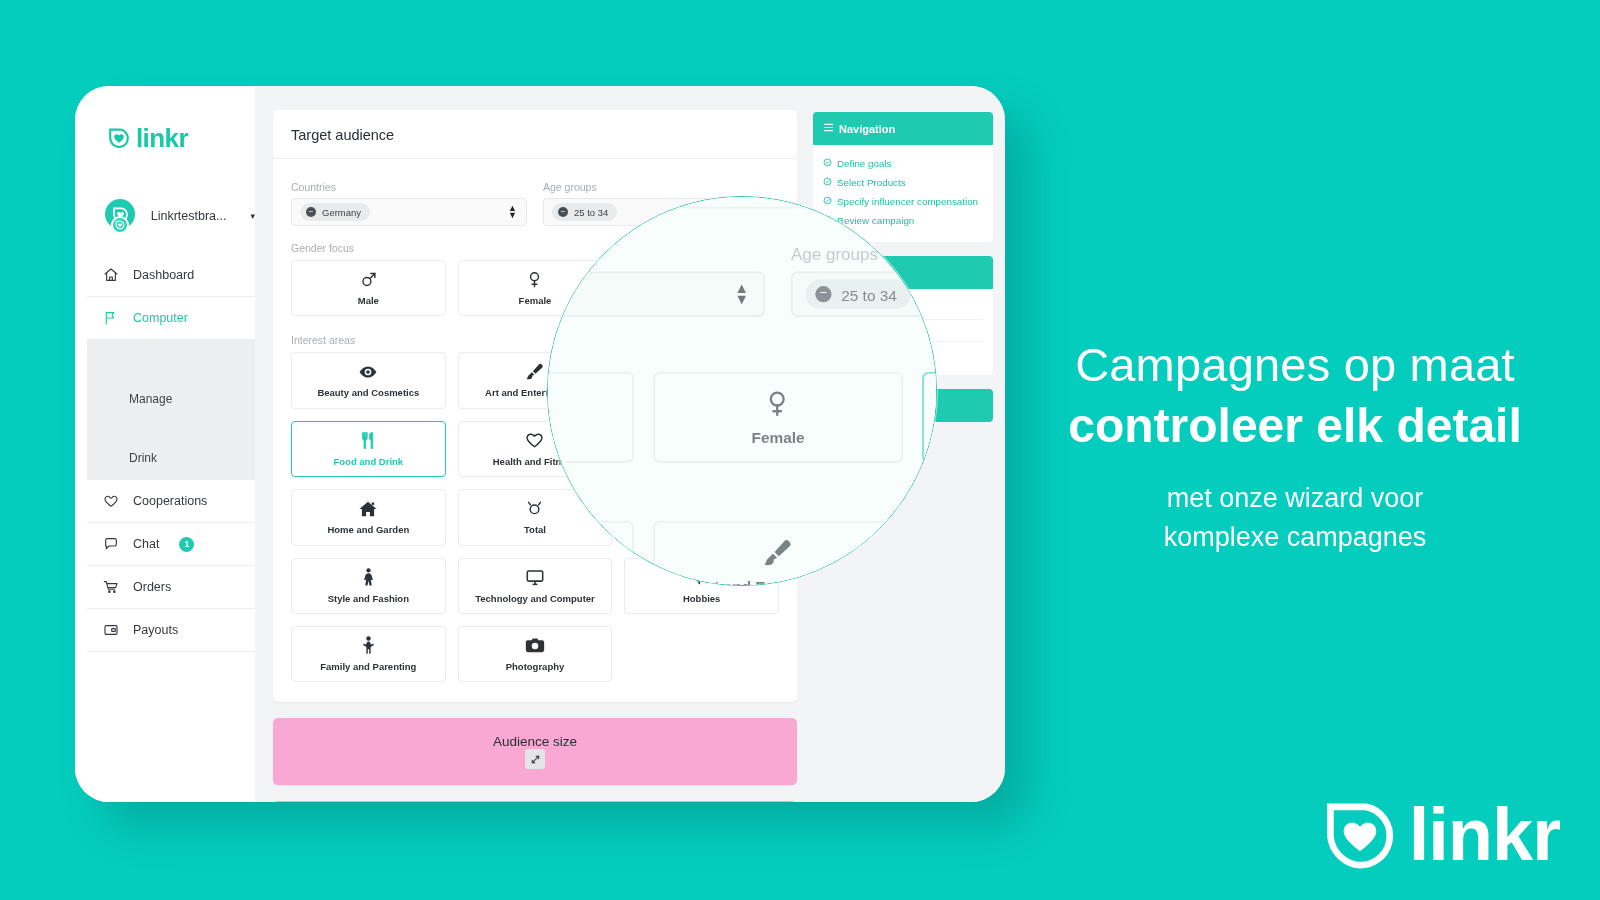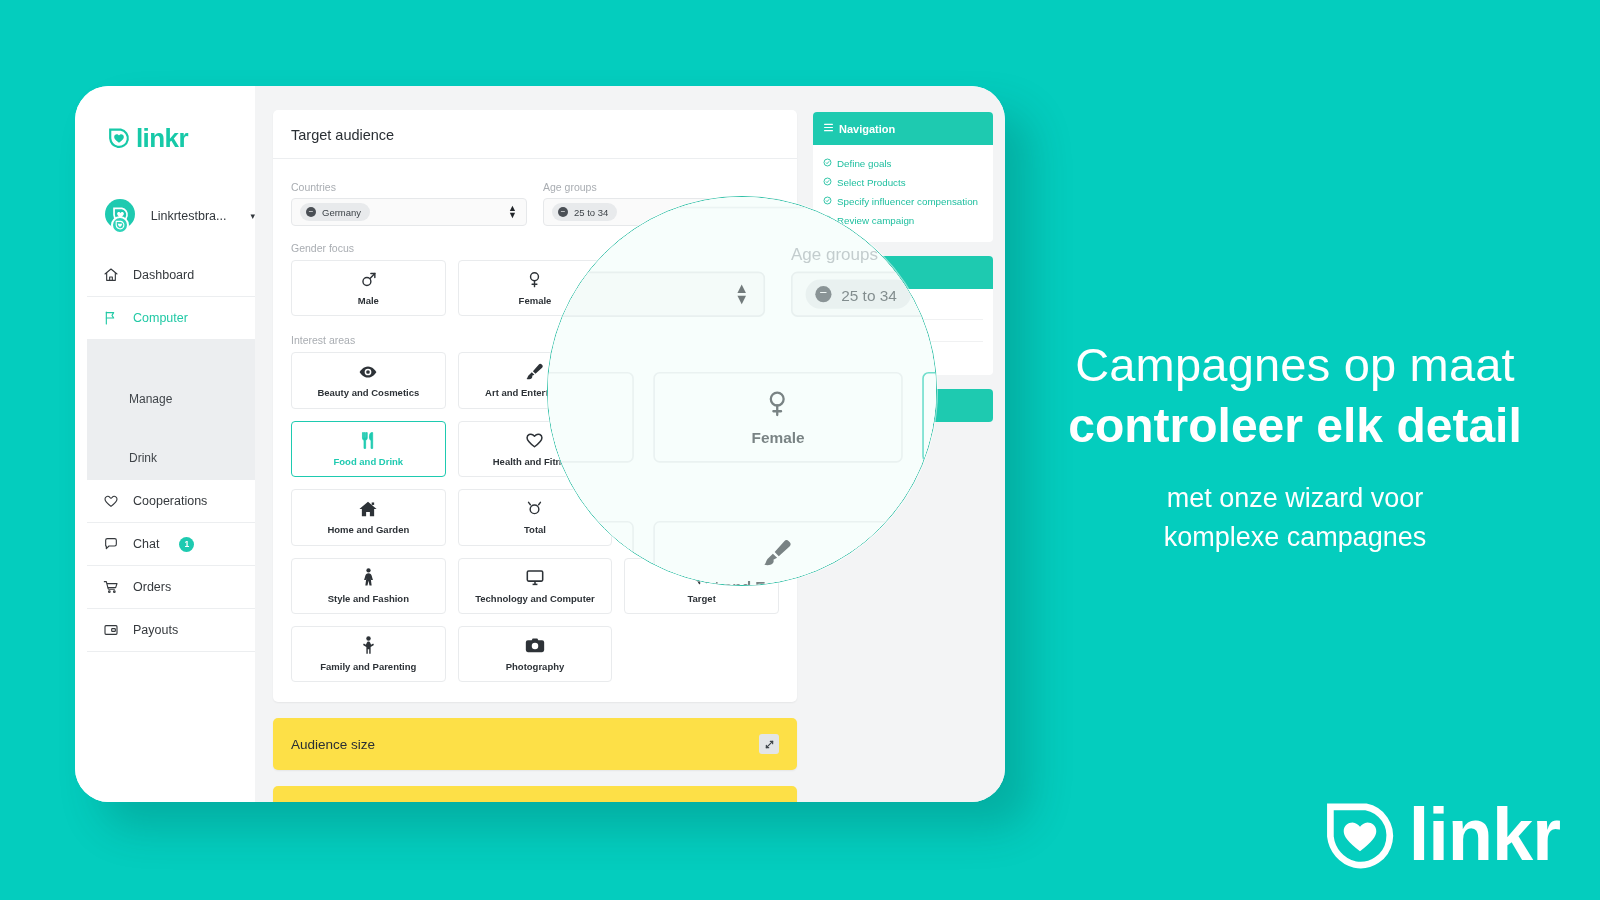--- a/index.html
+++ b/index.html
@@ -219,25 +219,26 @@
   .tile.selected .tile-ico svg { fill: #1ecab0; stroke: #1ecab0; }
 
   .interest-grid {
     display: grid;
     grid-template-columns: repeat(3, 1fr);
     gap: 12px;
     margin-top: 6px;
   }
 
   .bar-card {
-    background: #fde047; border-radius: 5px;
+    background: #f9a8d4; border-radius: 5px;
     box-shadow: 0 1px 2px rgba(0,0,0,0.06);
     margin-top: 16px;
     display: flex; align-items: center; justify-content: space-between;
     padding: 16px 18px;
+    flex-direction: column;
   }
   .bar-card .t { font-size: 13.5px; color: #2a2f34; }
   .expand-btn {
     width: 20px; height: 20px; border-radius: 3px;
     background: #e3e5e7;
     display: flex; align-items: center; justify-content: center;
   }
 
   
   .rail { width: 180px; flex: 0 0 180px; padding-top: 2px; }
@@ -600,21 +601,21 @@
               </span>
               <span class="tile-lbl">Technology and Computer</span>
             </div>
 
             <div class="tile">
               <span class="tile-ico">
                 <svg width="19" height="19" viewBox="0 0 24 24" fill="#2d3237">
                       <path d="M21.6 3.2c-.8-.9-2-.8-3 .2l-3.4 3.5-8.9-3-2 2 6.7 4.8-3 3.2-3.4-.6-1.3 1.4 3.7 2.3 2.2 3.7 1.4-1.3-.6-3.4 3.2-3 4.8 6.7 2-2-3-8.9 3.4-3.4c1-1 1.1-2.2.2-3z"></path>
                     </svg>
               </span>
-              <span class="tile-lbl">Target</span>
+              <span class="tile-lbl">Hobbies</span>
             </div>
 
             <div class="tile">
               <span class="tile-ico">
                 <svg width="17" height="19" viewBox="0 0 20 24" fill="#2d3237">
                       <circle cx="10" cy="3.2" r="2.8"></circle>
                       <path d="M10 6.8c-1 0-1.7.6-2 1.4l-1.3 3-2.6-1.6-1 1.7 4.2 2.6v8.4h1.8v-5.5h1.8v5.5h1.8v-8.4l4.2-2.6-1-1.7-2.6 1.6-1.3-3c-.3-.8-1-1.4-2-1.4z"></path>
                     </svg>
               </span>
               <span class="tile-lbl">Family and Parenting</span>

